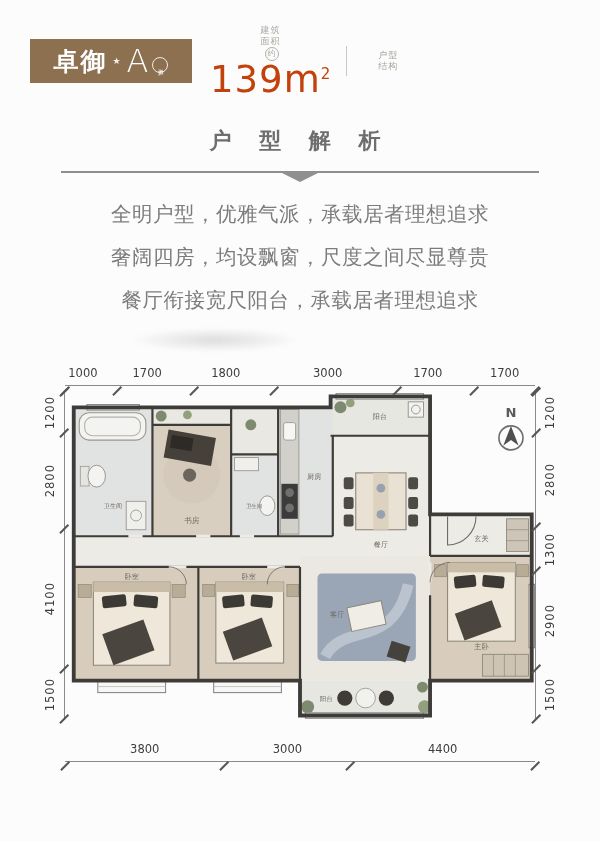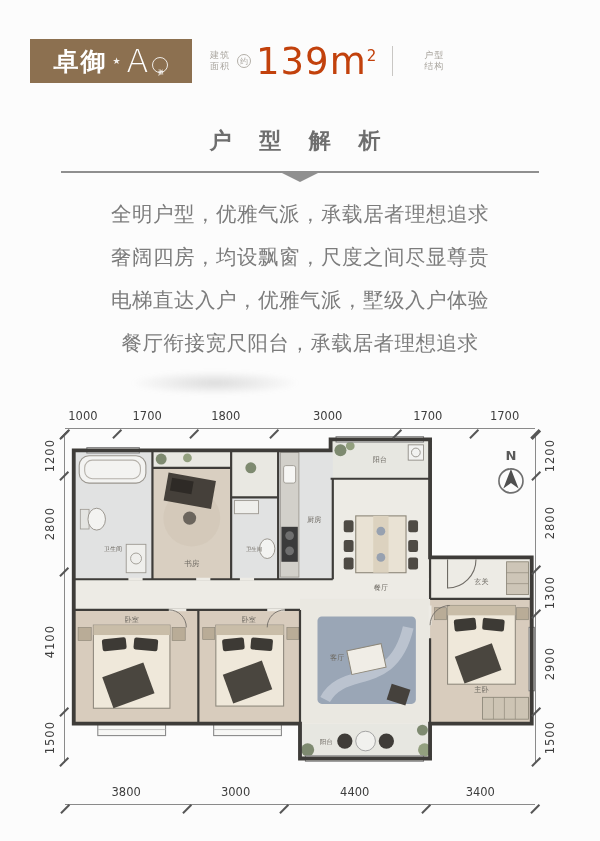--- a/index.html
+++ b/index.html
@@ -17,21 +17,21 @@
     background: #8c7050; color: #fff; height: 44px; min-width: 162px; padding: 0 12px;
   }
   .badge-char { font-size: 25px; font-weight: bold; letter-spacing: 2px; }
   .badge-star { font-size: 9px; margin: 0 4px 0 5px; opacity: .9; }
   .badge-unit { font-size: 32px; font-weight: 300; margin: 0 4px 0 2px; }
   .badge-tag {
     width: 16px; height: 16px; border: 1px solid rgba(255,255,255,.85); border-radius: 50%;
     font-size: 5.5px; display: flex; align-items: center; justify-content: center;
     writing-mode: vertical-rl; line-height: 1; margin-top: 8px;
   }
-  .spec { display: flex; align-items: center; margin-left: 18px; }
+  .spec { display: flex; align-items: center; margin-left: 18px; flex-direction: column; }
   .spec-label { font-size: 9px; color: #a8a49d; line-height: 11px; }
   .spec-label span { display: block; letter-spacing: 1px; }
   .approx {
     width: 14px; height: 14px; border: 1px solid #b3afa8; border-radius: 50%;
     font-size: 8px; color: #a8a49d; display: flex; align-items: center; justify-content: center;
     margin: 0 5px 0 7px;
   }
   .big-num { font-size: 37px; color: #c2410c; letter-spacing: 1px; line-height: 1; }
   .big-num sup { font-size: 15px; }
   .vdivider { width: 1px; height: 30px; background: #c9c7c4; margin: 0 13px 0 15px; }
@@ -135,21 +135,20 @@
   <div class="section-head">
     <h2 class="section-title">户 型 解 析</h2>
     <div class="title-rule">
       <div class="tri"></div>
     </div>
   </div>
 
   <div class="desc">
     <p>全明户型，优雅气派，承载居者理想追求</p>
     <p>奢阔四房，均设飘窗，尺度之间尽显尊贵</p>
-    <p>电梯直达入户，优雅气派，墅级入户体验</p>
     <p>餐厅衔接宽尺阳台，承载居者理想追求</p>
   </div>
 
   <div class="smudge"></div>
 
   <div class="plan-area">
 
     <div class="dim-row dim-top">
       <div class="cell" style="flex-grow: 1000;">
           <span>1000</span>
@@ -369,19 +368,16 @@
     <div class="dim-row dim-bottom">
       <div class="cell" style="flex-grow: 3800;">
           <span>3800</span>
         </div>
       <div class="cell" style="flex-grow: 3000;">
           <span>3000</span>
         </div>
       <div class="cell" style="flex-grow: 4400;">
           <span>4400</span>
         </div>
-      <div class="cell" style="flex-grow: 3400;">
-          <span>3400</span>
-        </div>
     </div>
 
   </div>
 </div>
 
 </body></html>

